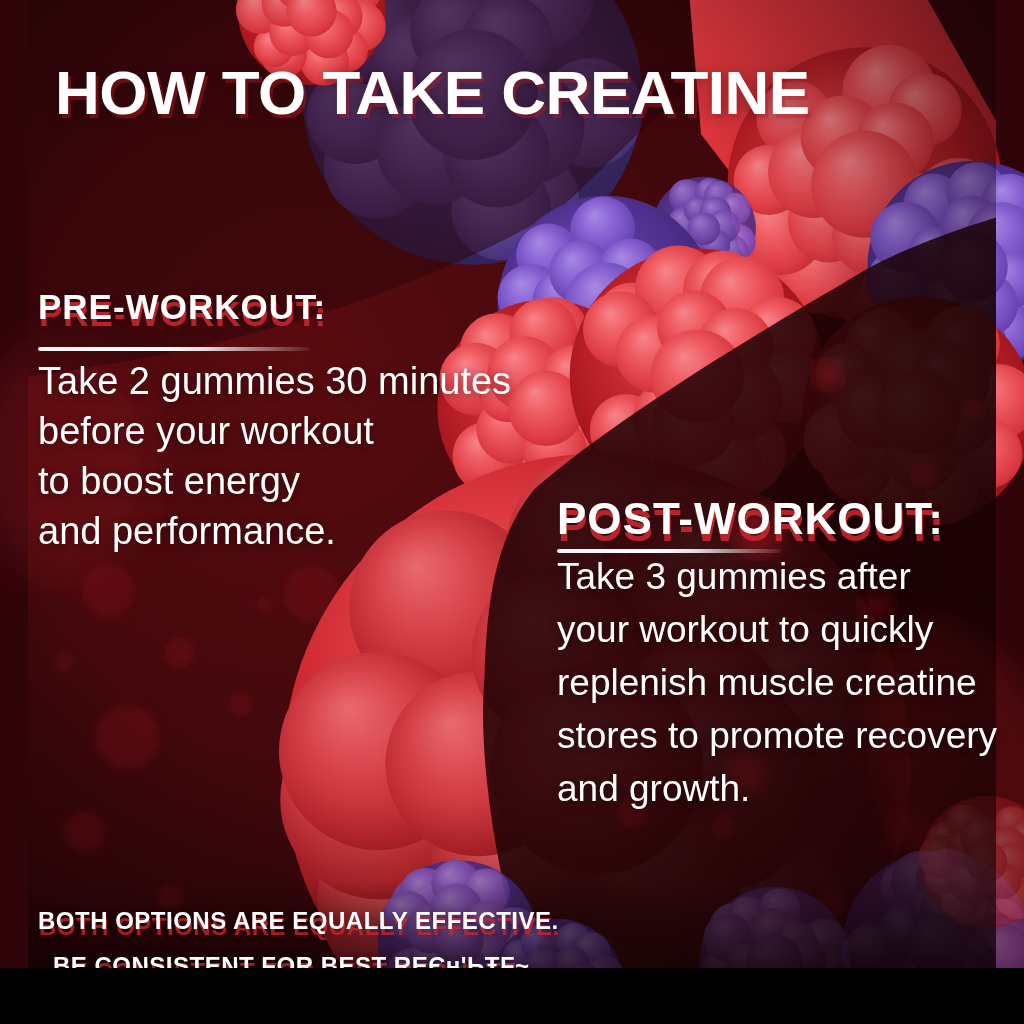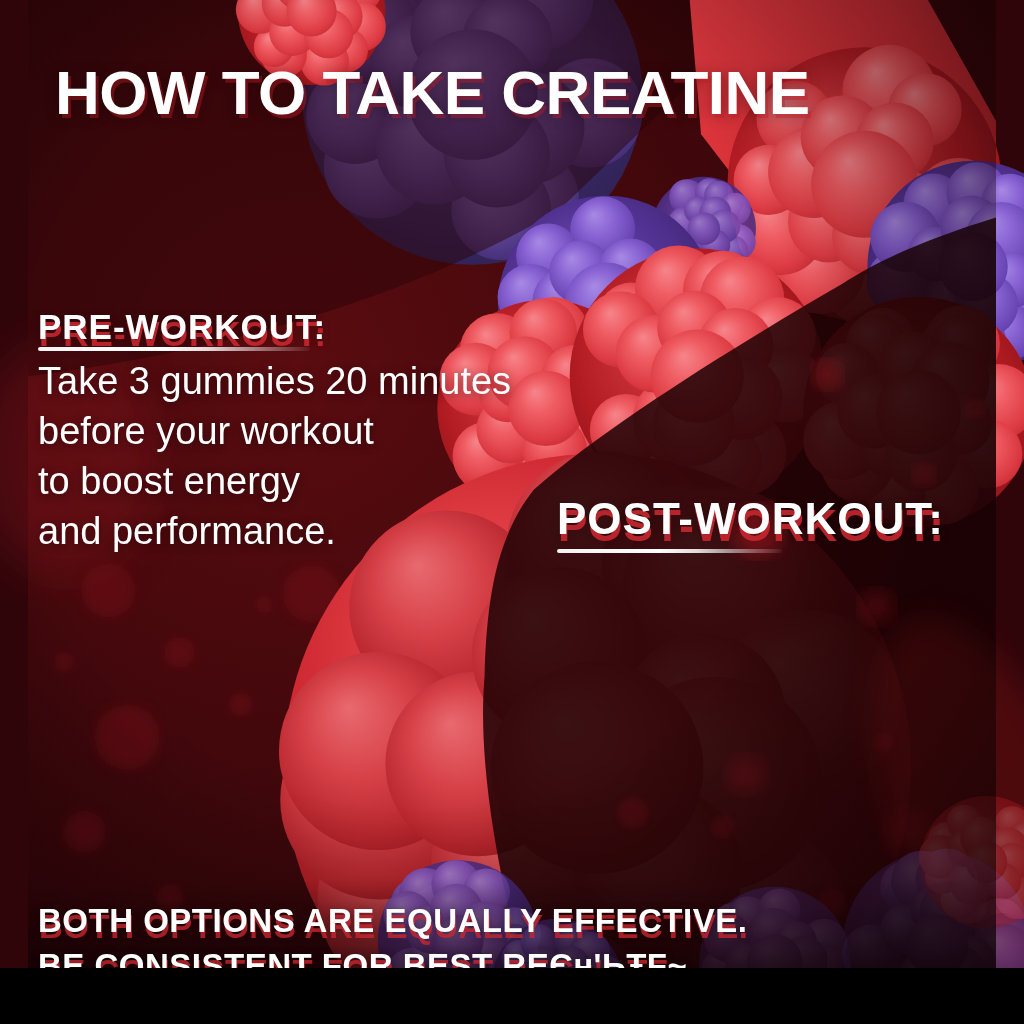--- a/index.html
+++ b/index.html
@@ -11,38 +11,38 @@
   .txt{position:absolute;color:#fff;}
   .headline{
     left:55px;top:56px;font-size:62px;line-height:74px;font-weight:bold;
     letter-spacing:-0.5px;
     text-shadow:3px 4px 0 rgba(196,28,38,0.40), 0 2px 14px rgba(0,0,0,0.35);
   }
   .sec-heading{
     font-weight:bold;letter-spacing:1px;
     text-shadow:1px 7px 0 rgba(202,40,48,0.88), 0 2px 10px rgba(0,0,0,0.30);
   }
-  #pre-heading{left:38px;top:287px;font-size:35px;margin-top:20px;}
+  #pre-heading{left:38px;top:287px;font-size:35px;}
   #post-heading{left:557px;top:494px;font-size:44px;}
   .underline{
     position:absolute;height:4px;border-radius:2px;
     background:linear-gradient(90deg, rgba(255,255,255,0.95) 0%, #ffffff 45%,
                rgba(255,255,255,0.85) 62%, rgba(255,255,255,0.05) 100%);
   }
   #pre-underline{left:38px;top:347px;width:272px;}
   #post-underline{left:557px;top:549px;width:225px;}
   .body-text{white-space:pre-line;text-shadow:0 2px 10px rgba(0,0,0,0.45);}
   #pre-body{left:38px;top:356px;font-size:38px;line-height:50px;}
   #post-body{left:557px;top:550px;font-size:37px;line-height:53px;}
   .footer-line{
-    left:38px;font-weight:bold;font-size:33px;line-height:45px;letter-spacing:0.5px;
+    left:38px;font-weight:bold;font-size:24px;line-height:45px;letter-spacing:0.5px;
     text-shadow:1px 6px 0 rgba(200,40,48,0.78), 0 2px 8px rgba(0,0,0,0.40);
   }
   #footer-line-1{top:898px;}
-  #footer-line-2{top:943px;}
+  #footer-line-2{top:943px;margin-left:15px;}
 </style>
 </head>
 <body>
 
 <div class="poster">
 
   <svg id="bg" viewBox="0 0 1024 1024" aria-hidden="true">
     <defs>
       <radialGradient id="baseGrad" cx="28%" cy="38%" r="85%">
         <stop offset="0%" stop-color="#5a0c10"></stop>
@@ -468,23 +468,28 @@
       <rect x="0" y="930" width="1024" height="94" fill="url(#botFade)"></rect>
       <rect x="0" y="0" width="1024" height="1024" fill="url(#vign)"></rect>
     </svg>
 
   <div class="txt headline">
     <div>HOW TO TAKE CREATINE</div>
   </div>
 
   <div class="txt sec-heading" id="pre-heading">PRE-WORKOUT:</div>
   <div class="underline" id="pre-underline"></div>
-  <div class="txt body-text" id="pre-body">Take 3 gummies 20 minutes
+  <div class="txt body-text" id="pre-body">Take 2 gummies 30 minutes
 before your workout
 to boost energy
 and performance.</div>
 
   <div class="txt sec-heading" id="post-heading">POST-WORKOUT:</div>
   <div class="underline" id="post-underline"></div>
+  <div class="txt body-text" id="post-body">Take 3 gummies after
+your workout to quickly
+replenish muscle creatine
+stores to promote recovery
+and growth.</div>
 
   <div class="txt footer-line" id="footer-line-1">BOTH OPTIONS ARE EQUALLY EFFECTIVE.</div>
   <div class="txt footer-line" id="footer-line-2">BE CONSISTENT FOR BEST REЄʜ'ЬŦƑ~</div>
 </div>
 
 </body></html>

